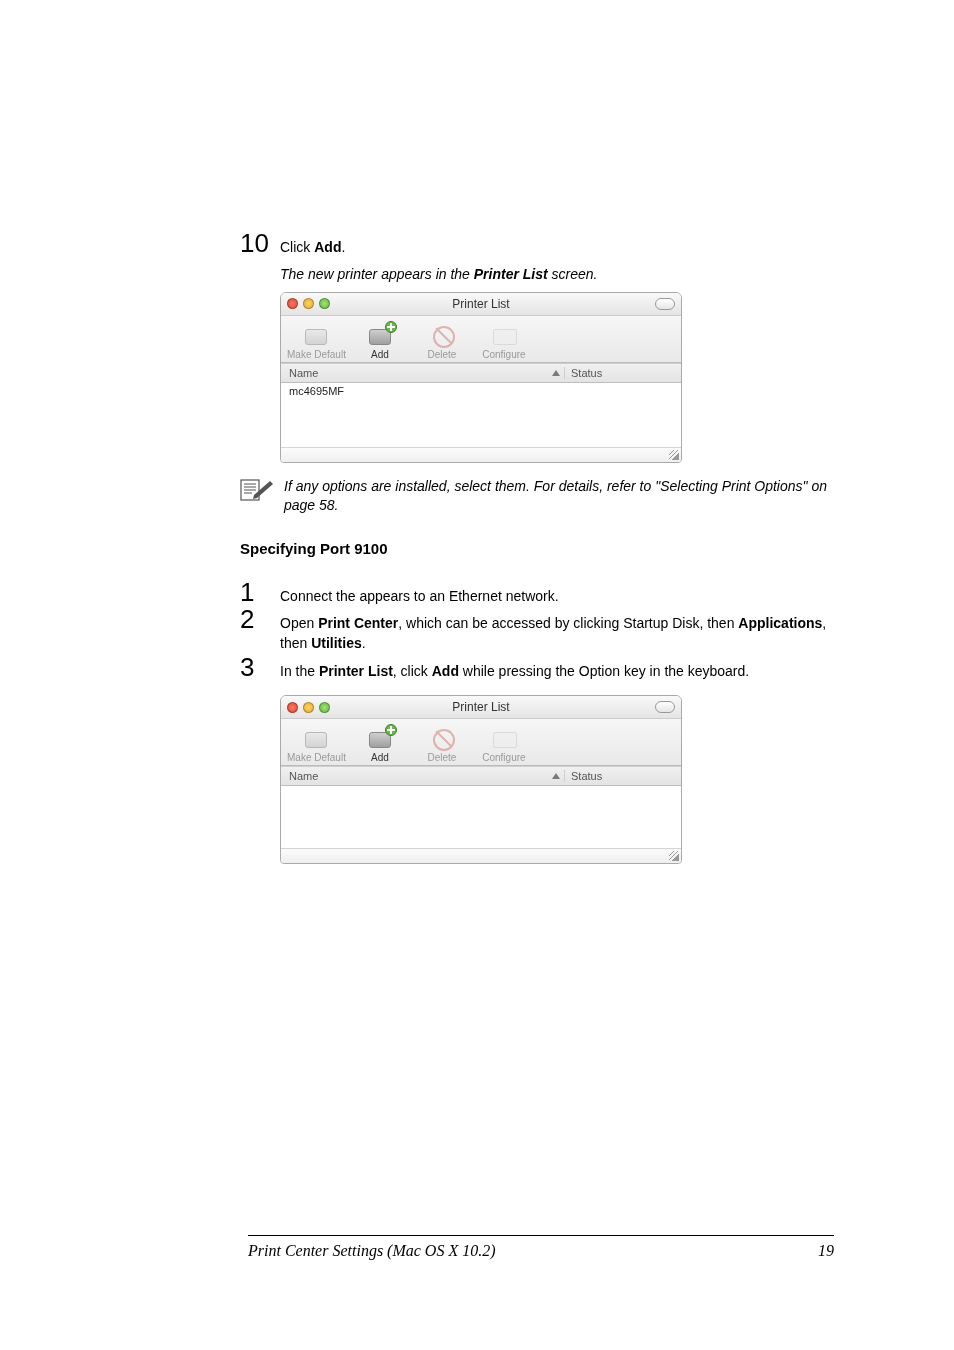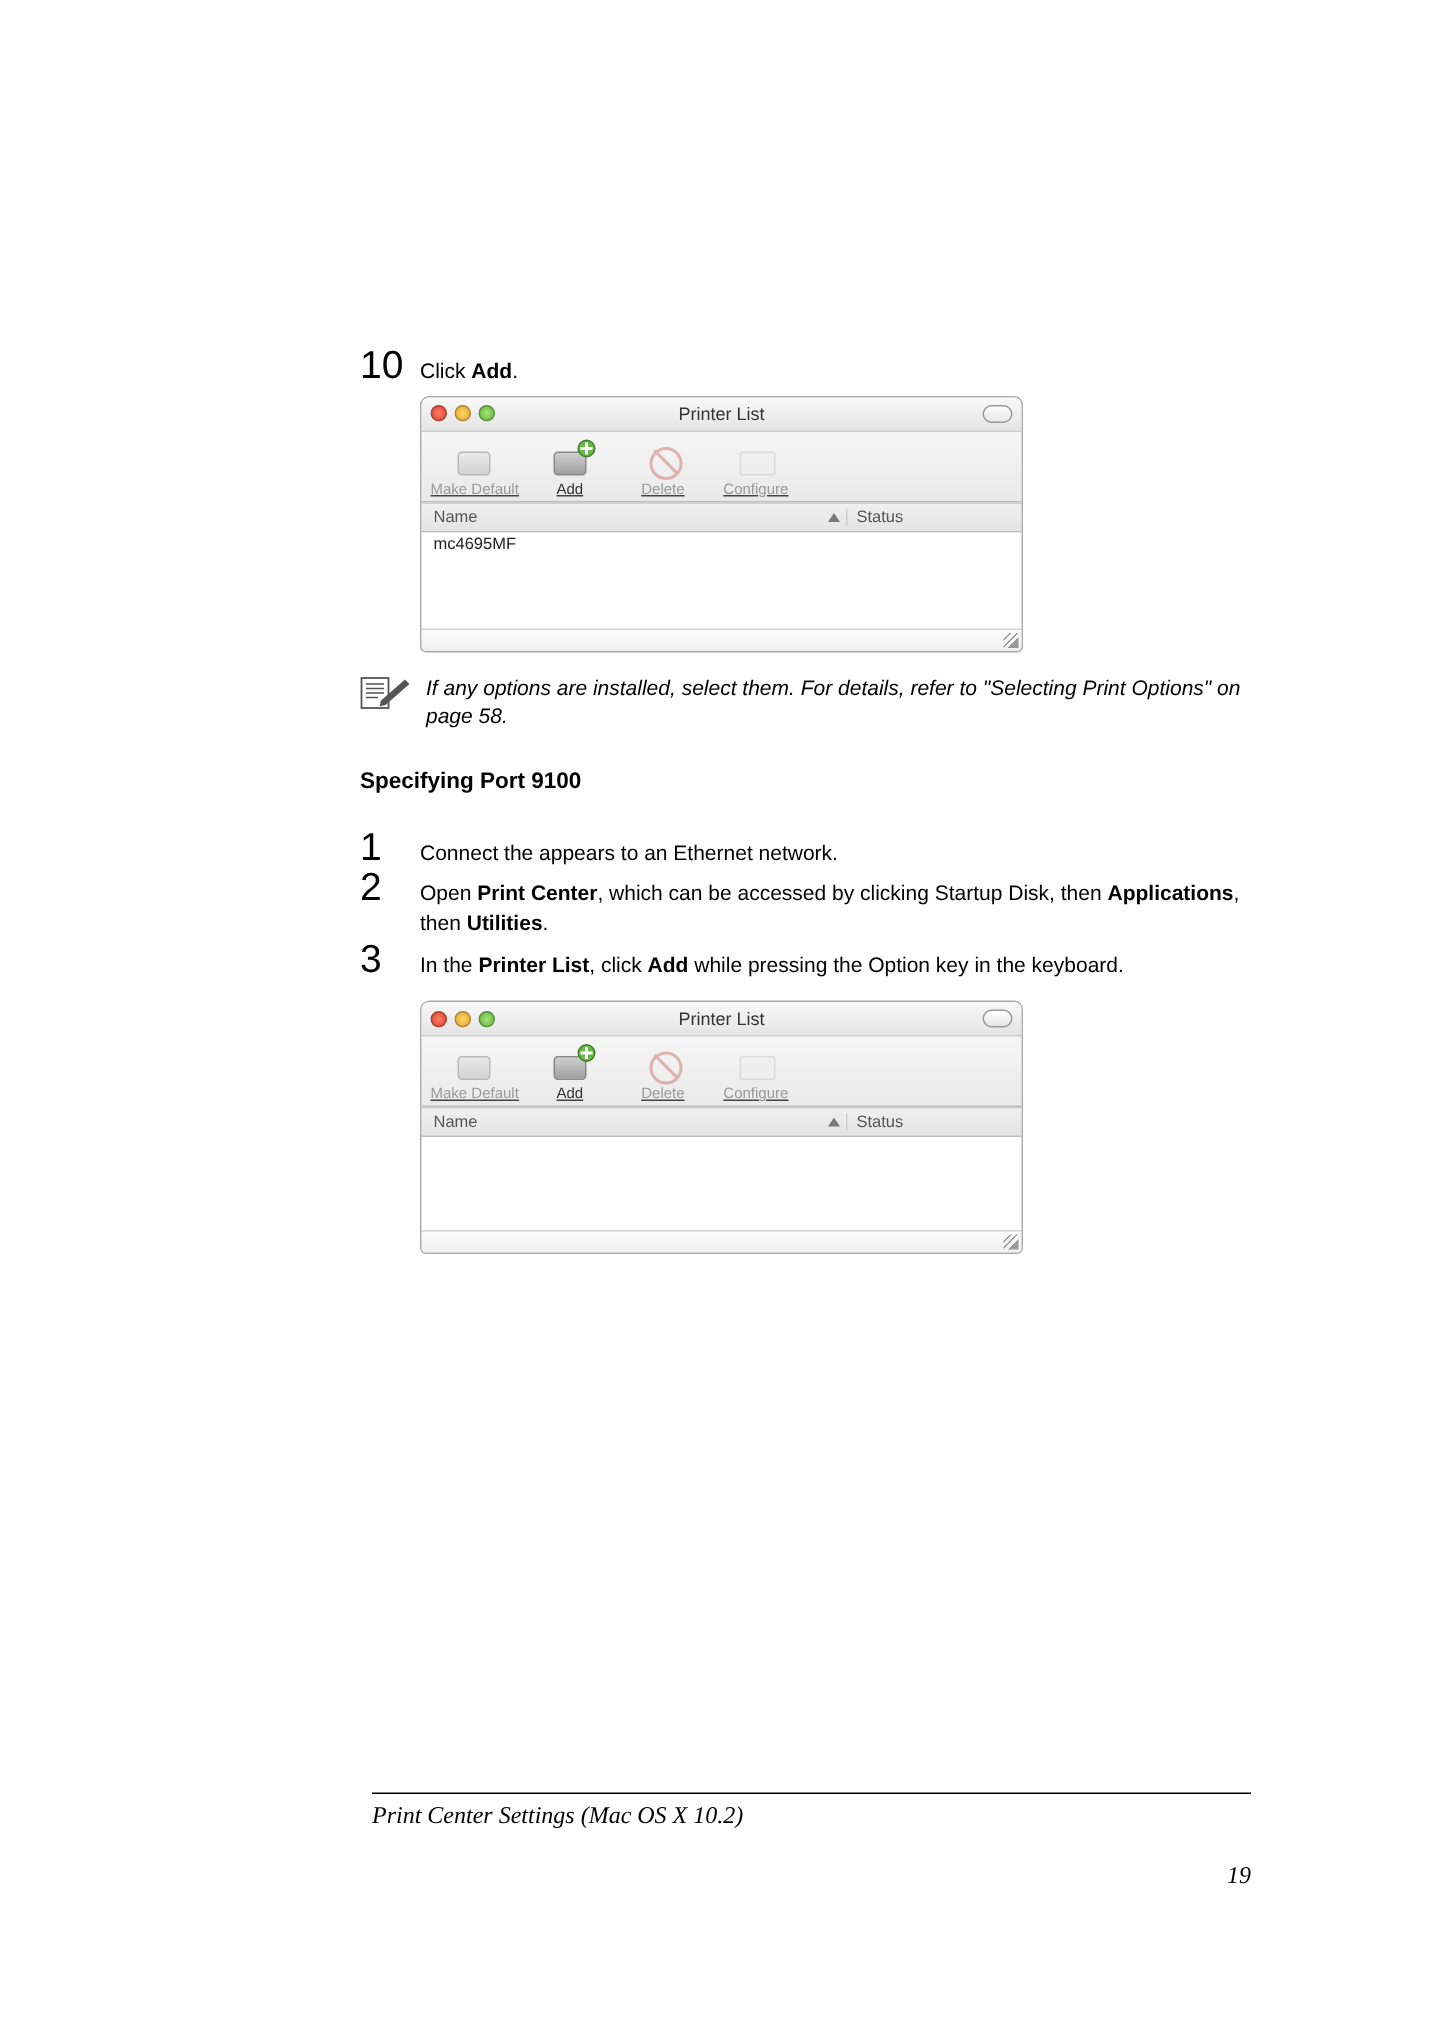--- a/index.html
+++ b/index.html
@@ -94,21 +94,20 @@
     background: linear-gradient(#fff,#e6e6e6);
   }
   .mac-toolbar {
     height: 44px;
     background: linear-gradient(#f6f6f6,#e9e9e9);
     border-bottom: 1px solid #bbb;
     display: flex;
     align-items: flex-end;
     padding: 0 6px 2px 6px;
     gap: 6px;
-    text-decoration: underline;
   }
   .tb-item {
     display: flex;
     flex-direction: column;
     align-items: center;
     font-size: 10px;
     color: #9a9a9a;
     min-width: 56px;
   }
   .tb-item.enabled { color: #333; }
@@ -244,34 +243,37 @@
     border-top: 1px solid #000;
     margin-bottom: 6px;
   }
   .footer-row {
     display: flex;
     justify-content: space-between;
     font-style: italic;
     font-size: 16px;
     font-family: Georgia, 'Times New Roman', serif;
   }
-  .footer-page { font-style: italic; margin-top: 40px; }
+  .footer-page { font-style: italic; }
 </style>
 </head>
 <body>
 
 <div class="page">
 
   <div class="step-row">
     <div class="step-num">10</div>
     <div class="step-body small-top">
       <span>Click </span><span class="bold">Add</span><span>.</span>
     </div>
   </div>
 
+  <div class="caption">
+    <span>The new printer appears in the </span><span class="bold italic">Printer List</span><span> screen.</span>
+  </div>
 
   <div class="mac-window">
     <div class="mac-titlebar">
       <div class="traffic">
         <span class="tl-close"></span>
         <span class="tl-min"></span>
         <span class="tl-zoom"></span>
       </div>
       <div class="title-center">Printer List</div>
       <div class="pill"></div>

